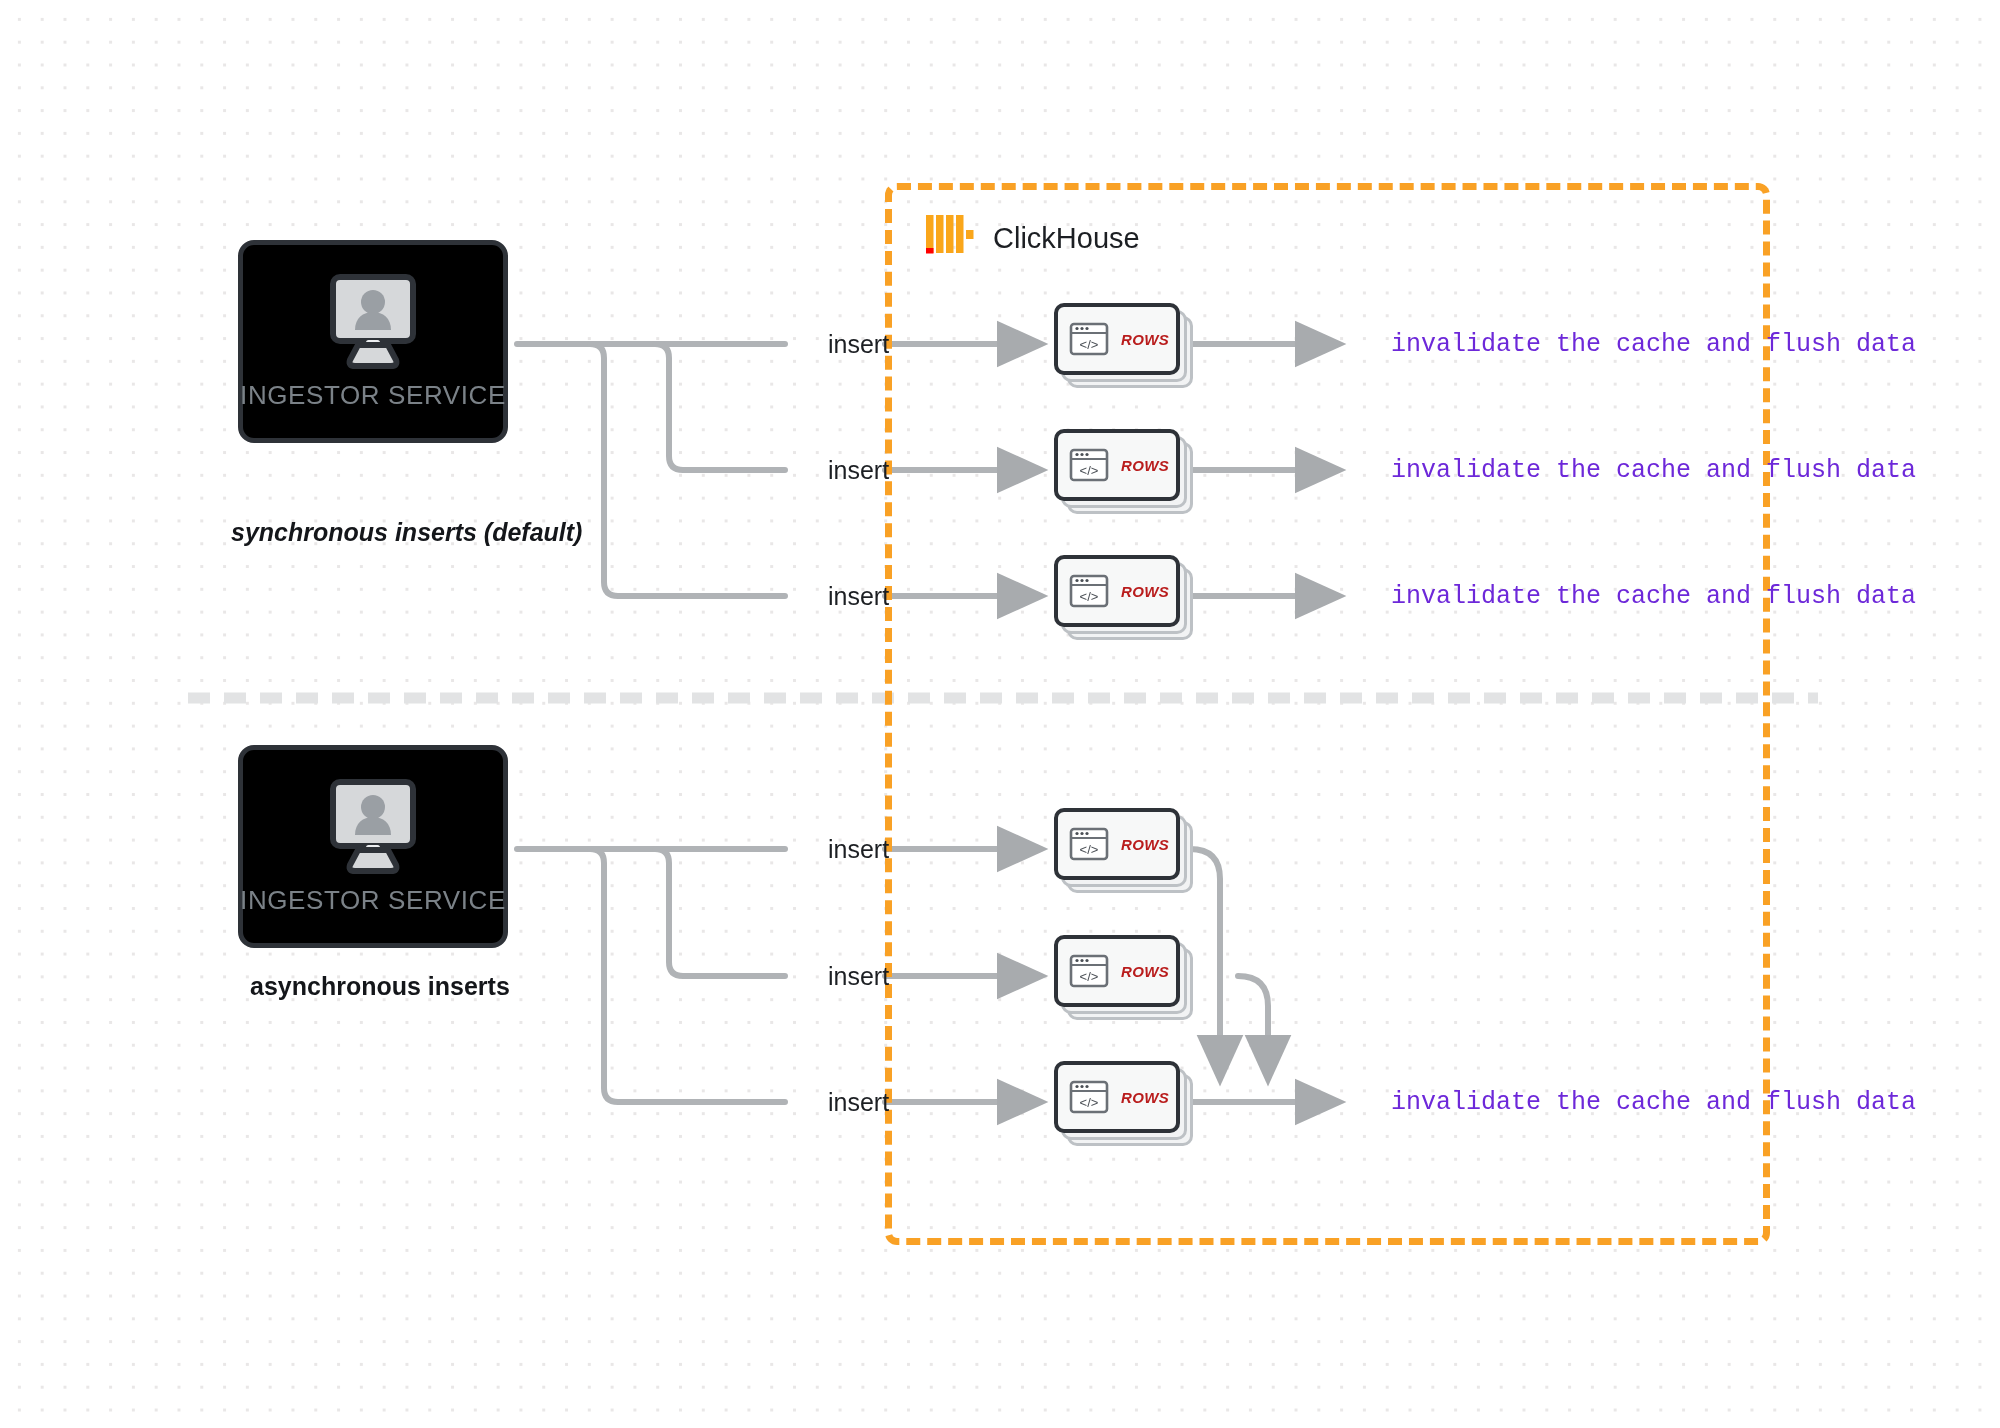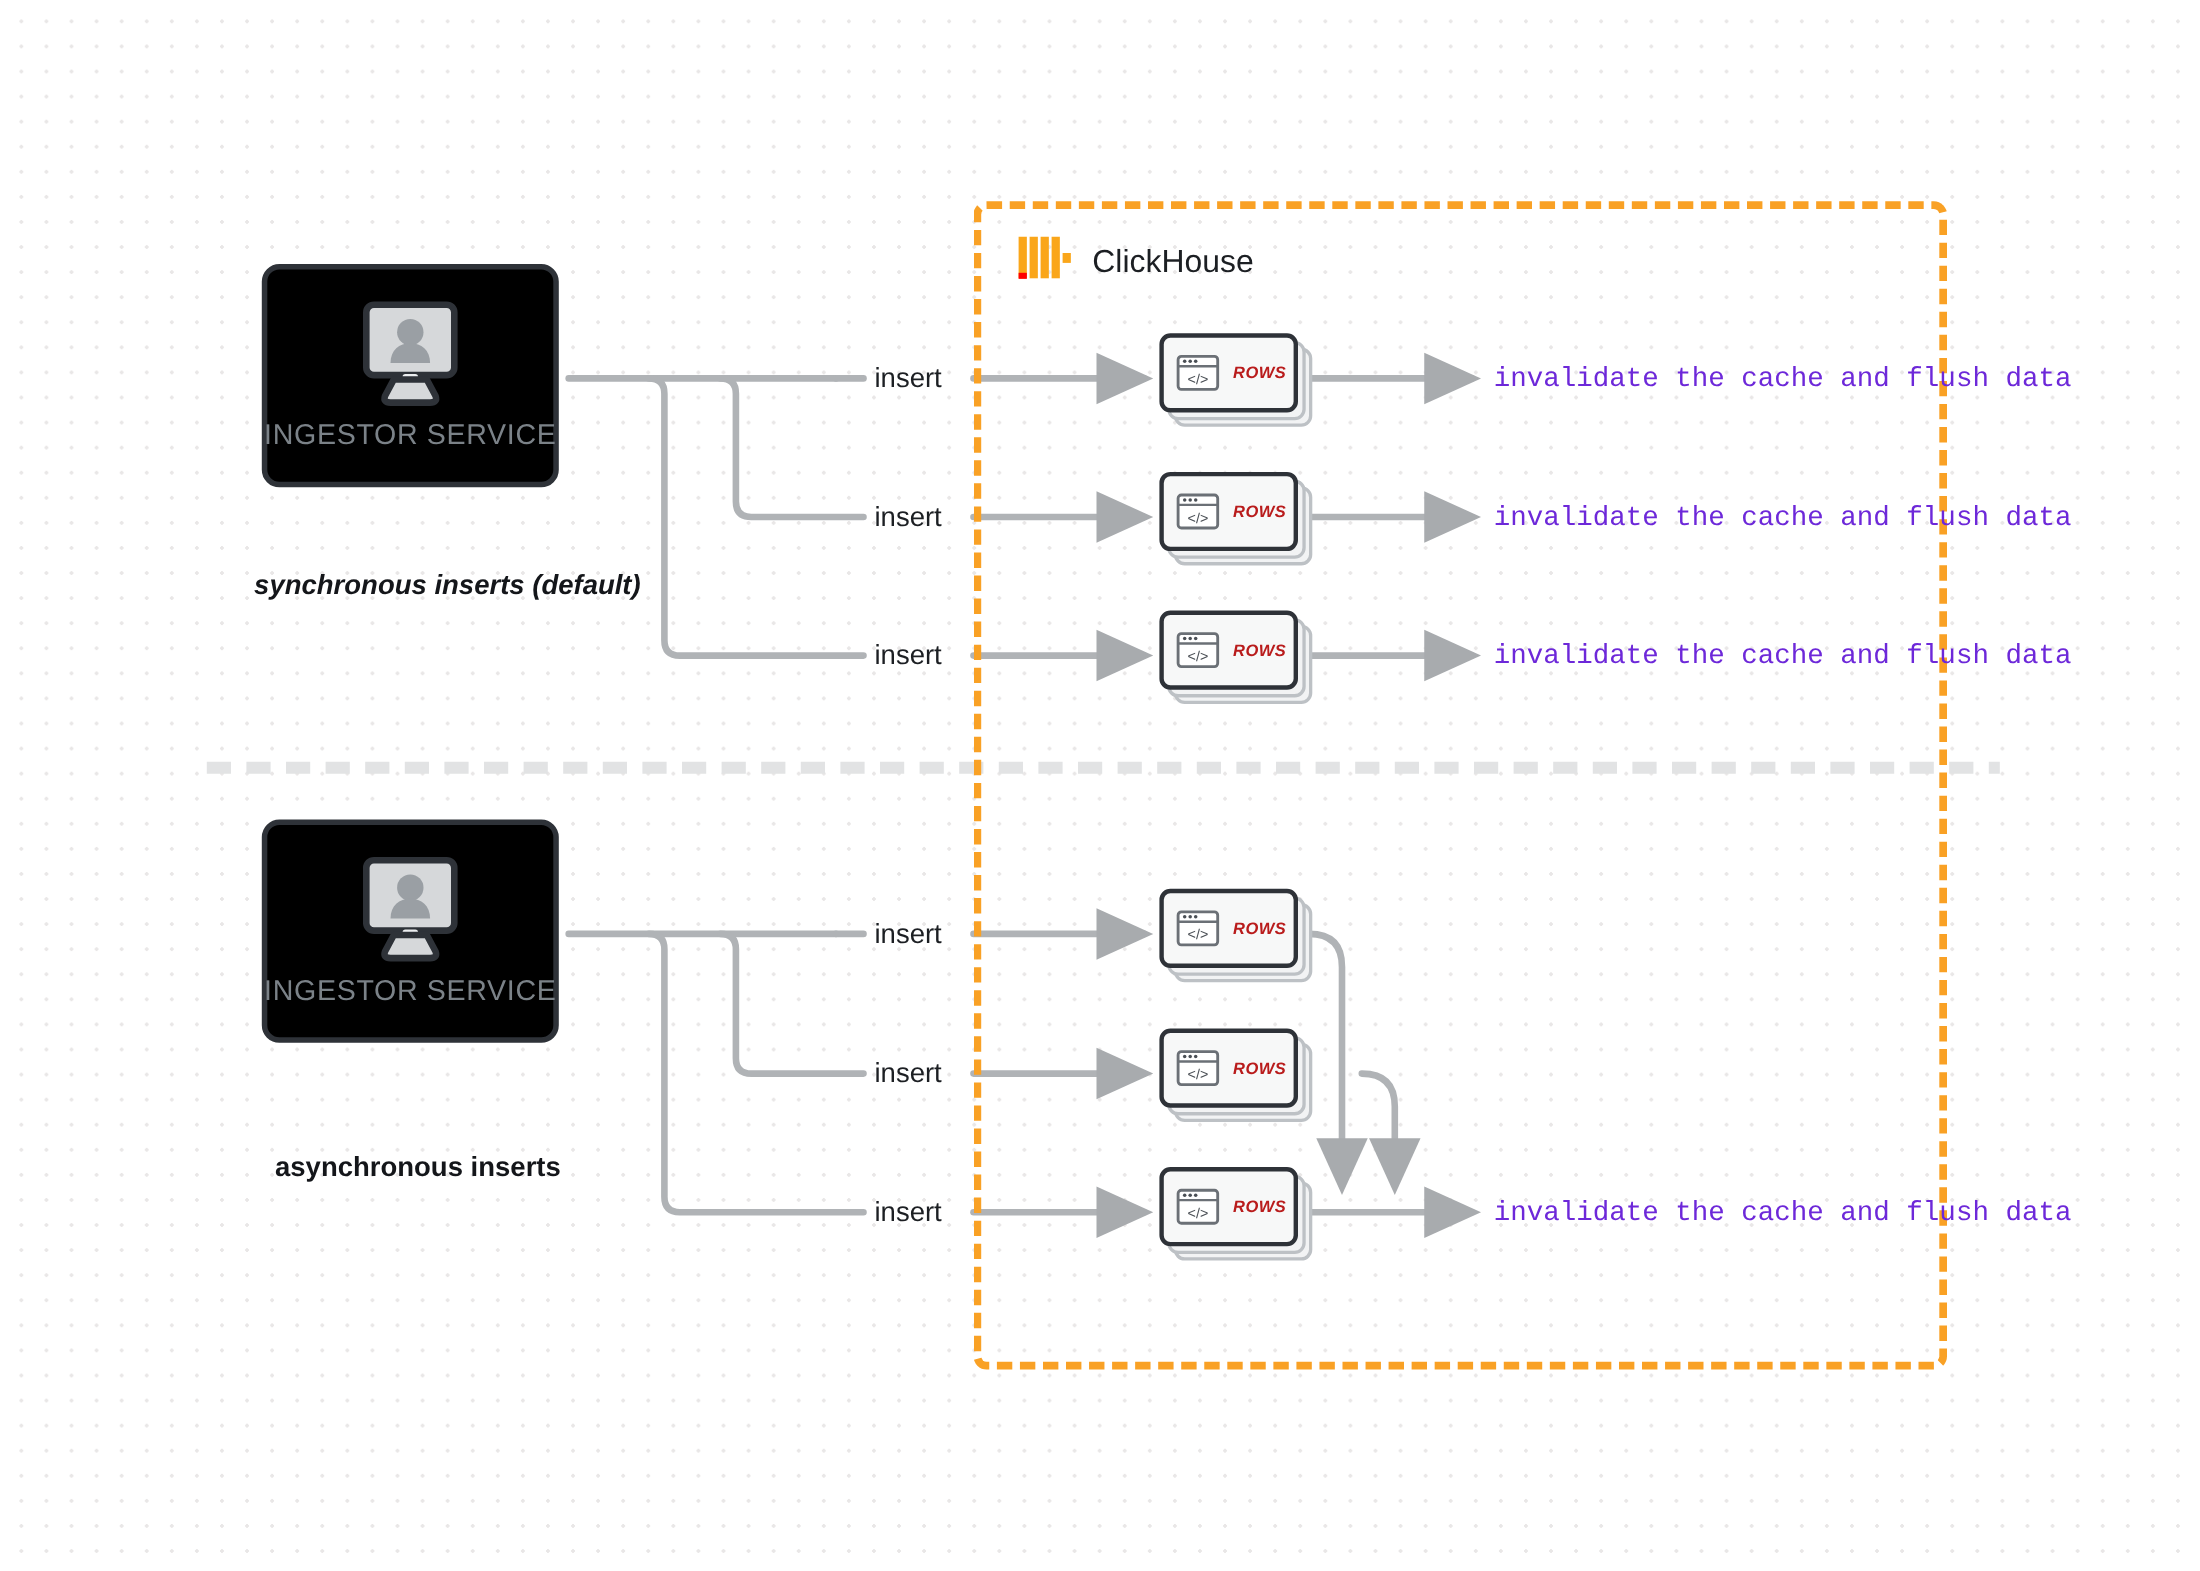--- a/index.html
+++ b/index.html
@@ -125,20 +125,21 @@
     font-family: "Liberation Sans", sans-serif;
   }
 
   
   .edge-label {
     position: absolute;
     font-size: 25px;
     color: #1c1f23;
     white-space: nowrap;
     font-family: "Liberation Sans", sans-serif;
+    margin-left: 33px;
   }
   .edge-label.insert { color: #1c1f23; }
   .edge-label.result { color: #6d28d9; font-family: Liberation Mono, monospace; }
 </style>
 </head>
 <body>
 
 <div id="canvas">
 
   <svg class="layer" viewBox="0 0 2000 1428">
@@ -281,21 +282,21 @@
       <g fill="#9a9fa4">
         <circle cx="59" cy="30" r="12"></circle>
         <path d="M41,58 c0,-12 8,-18 18,-18 c10,0 18,6 18,18 z"></path>
       </g>
       <rect x="52" y="68" width="14" height="5" rx="2.5" fill="#eceef0"></rect>
       <path d="M44,73 L74,73 L82,88 q2,6 -5,6 L67,94 L51,94 L41,94 q-7,0 -5,-6 z" fill="#d6d8da" stroke="#2e3238" stroke-width="6" stroke-linejoin="round"></path>
     </svg>
     <span class="ingestor-label">INGESTOR SERVICE</span>
   </div>
 
-  <div class="section-caption" style="left:250px; top:1047px;">asynchronous inserts</div>
+  <div class="section-caption" style="left:250px; top:972px;">asynchronous inserts</div>
 
   <div class="edge-label insert" style="left:795px; top:835px;">insert</div>
   <div class="edge-label insert" style="left:795px; top:962px;">insert</div>
   <div class="edge-label insert" style="left:795px; top:1088px;">insert</div>
 
   <div class="rows-card-wrap" style="left:1054px; top:808px;">
     <div class="rows-shadow s1"></div>
     <div class="rows-shadow s2"></div>
     <div class="rows-card">
       <svg class="code-window" viewBox="0 0 40 34">

